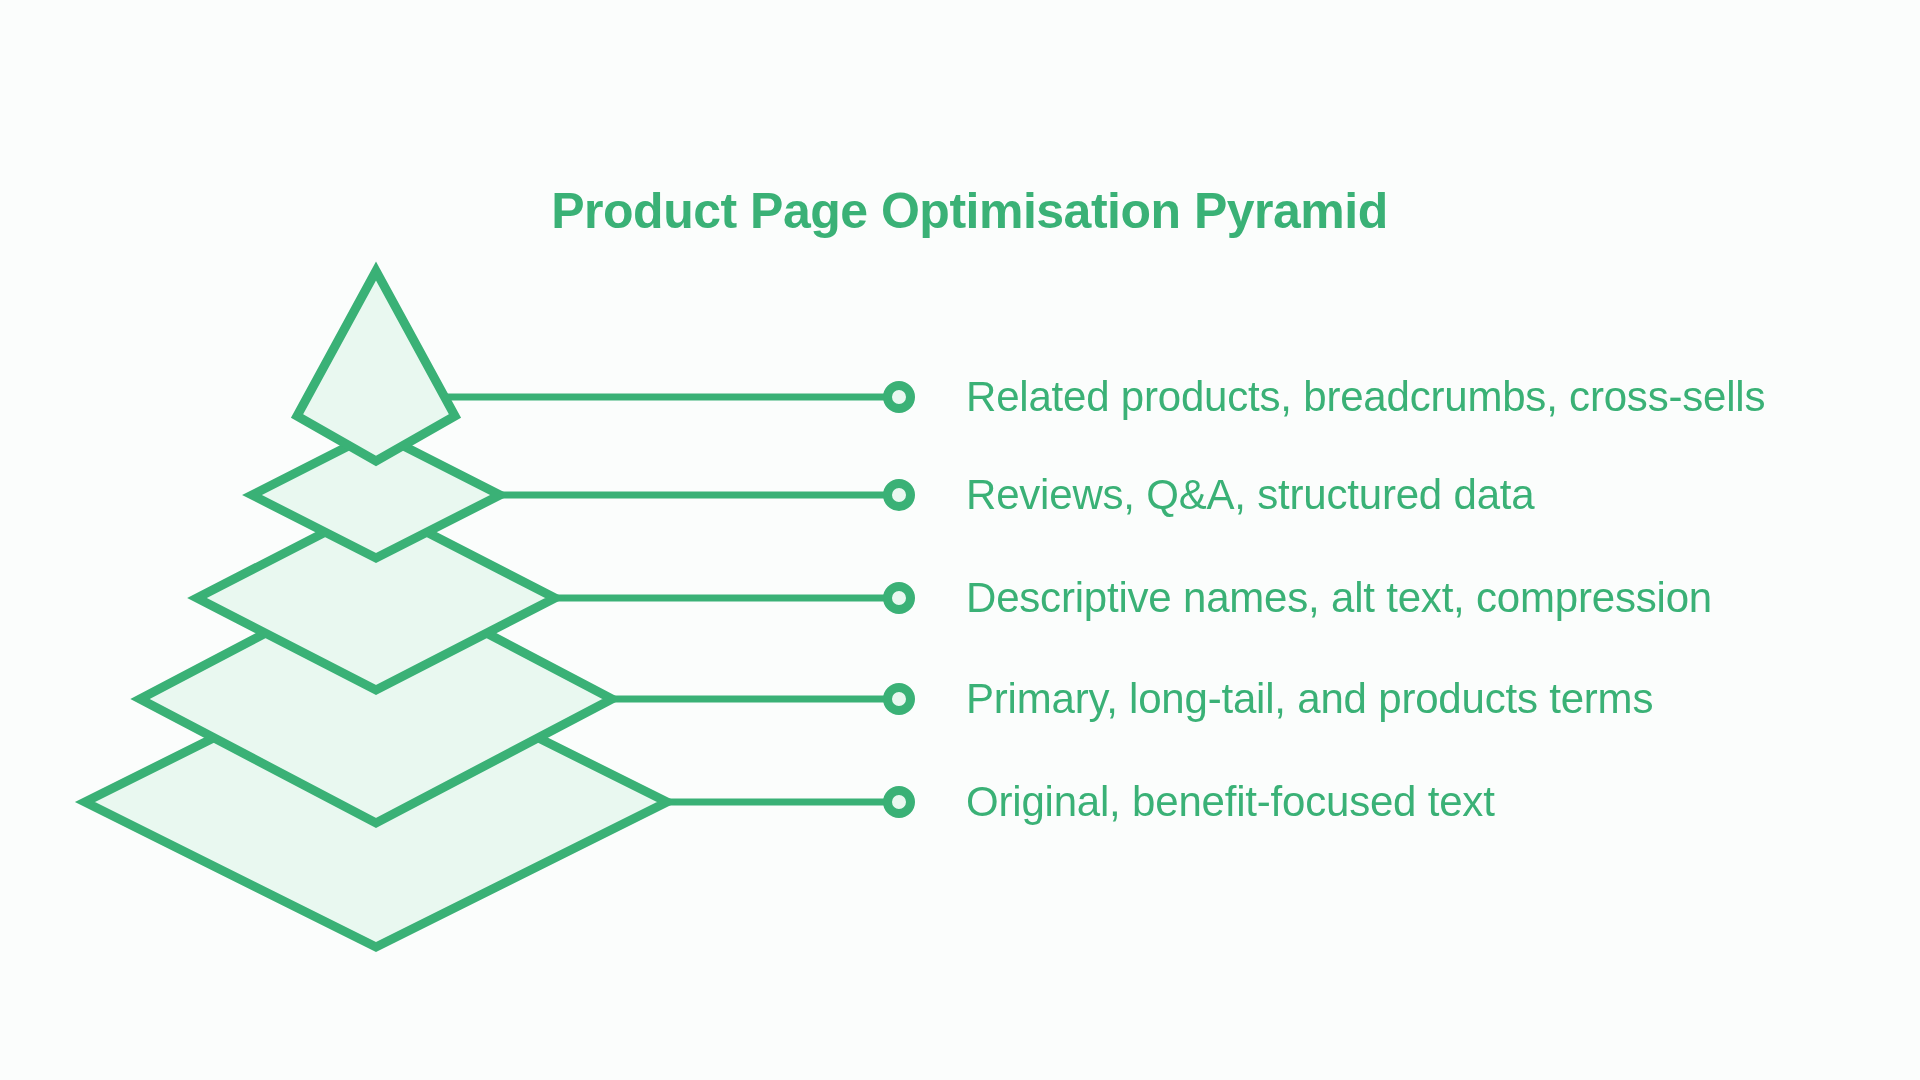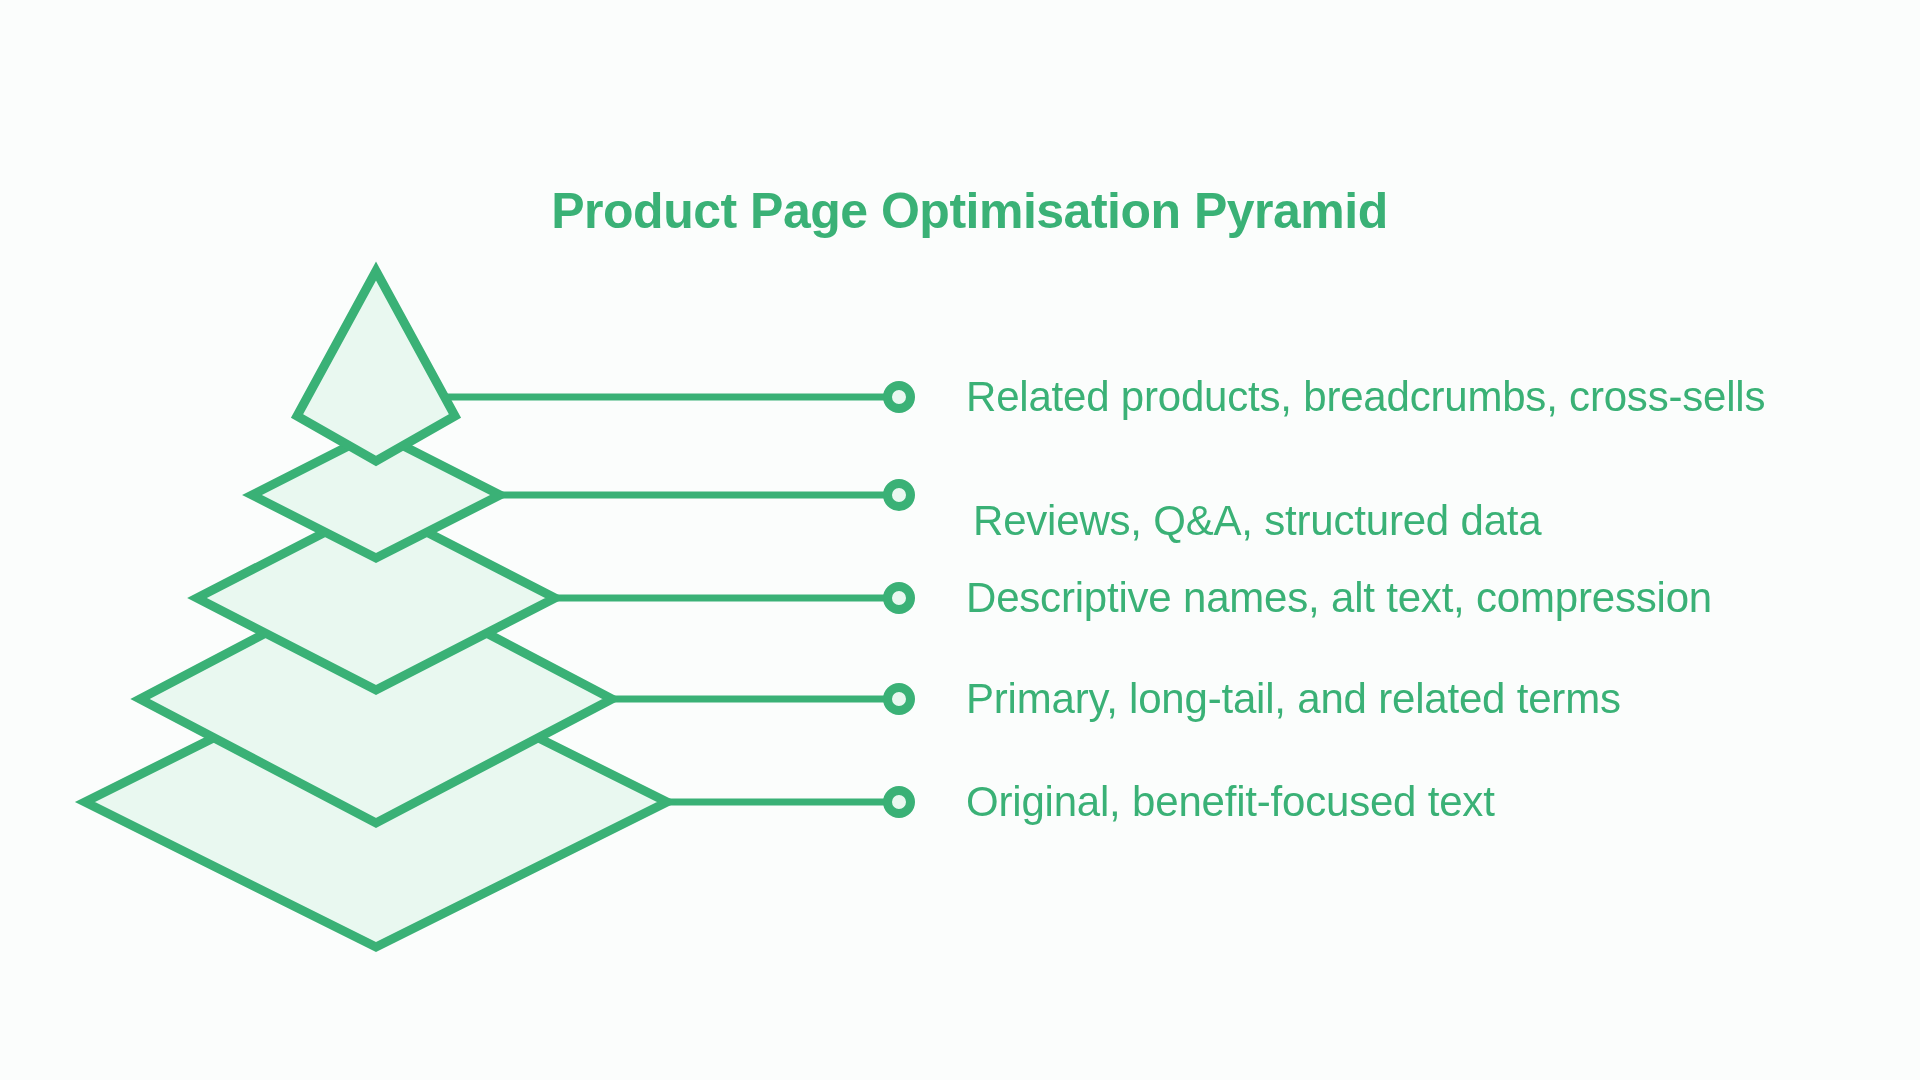--- a/index.html
+++ b/index.html
@@ -59,21 +59,21 @@
     left:966px;
     height:52px;
     display:flex;
     align-items:center;
     font-size:42px;
     letter-spacing:-0.2px;
     color:var(--accent);
     white-space:nowrap;
   }
   .label-1{top:371px;}
-  .label-2{top:495px;margin-left:7px;}
+  .label-2{top:469px;}
   .label-3{top:572px;text-align:right;}
   .label-4{top:673px;}
   .label-5{top:776px;}
 </style>
 </head>
 <body>
 
 <div class="stage">
 
   <h1 class="page-title">Product Page Optimisation Pyramid</h1>
@@ -102,17 +102,17 @@
       <circle class="dot" cx="899" cy="598" r="11.5"></circle>
       <circle class="dot" cx="899" cy="699" r="11.5"></circle>
       <circle class="dot" cx="899" cy="802" r="11.5"></circle>
     </g>
   </svg>
 
   <div>
     <div class="level-label label-1">Related products, breadcrumbs, cross-sells</div>
     <div class="level-label label-2">Reviews, Q&amp;A, structured data</div>
     <div class="level-label label-3">Descriptive names, alt text, compression</div>
-    <div class="level-label label-4">Primary, long-tail, and related terms</div>
+    <div class="level-label label-4">Primary, long-tail, and products terms</div>
     <div class="level-label label-5">Original, benefit-focused text</div>
   </div>
 
 </div>
 
 </body></html>

